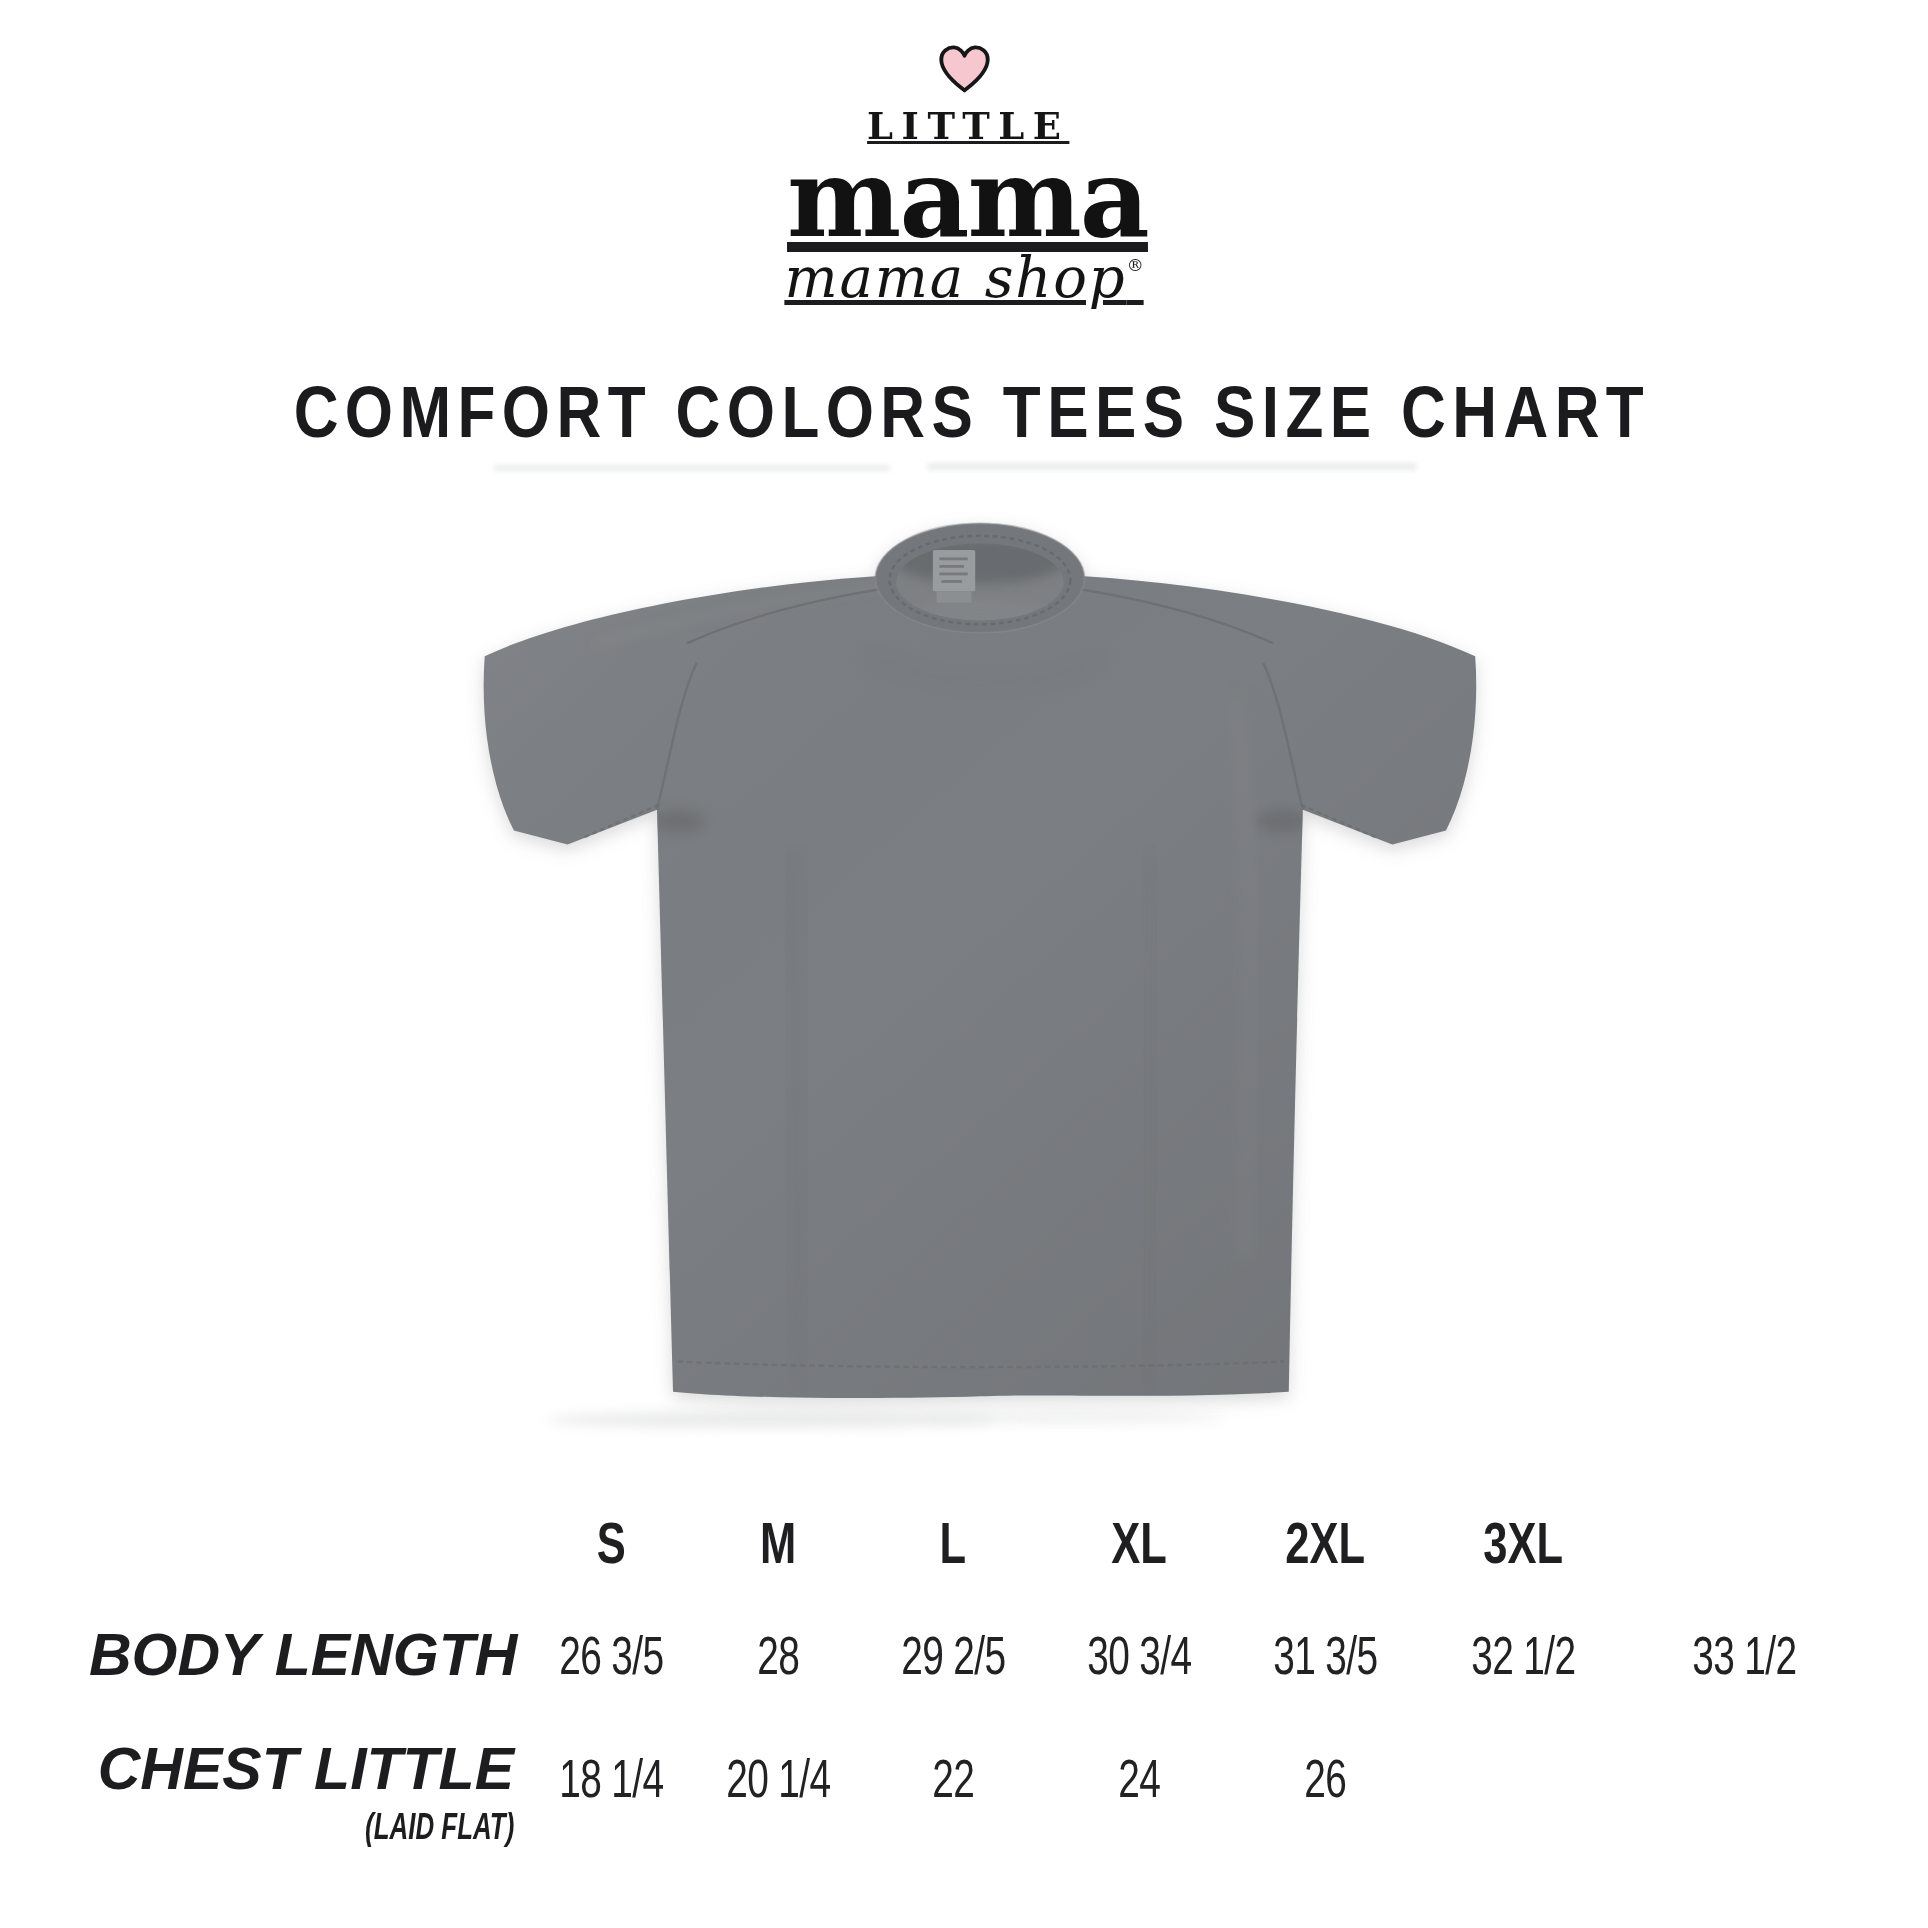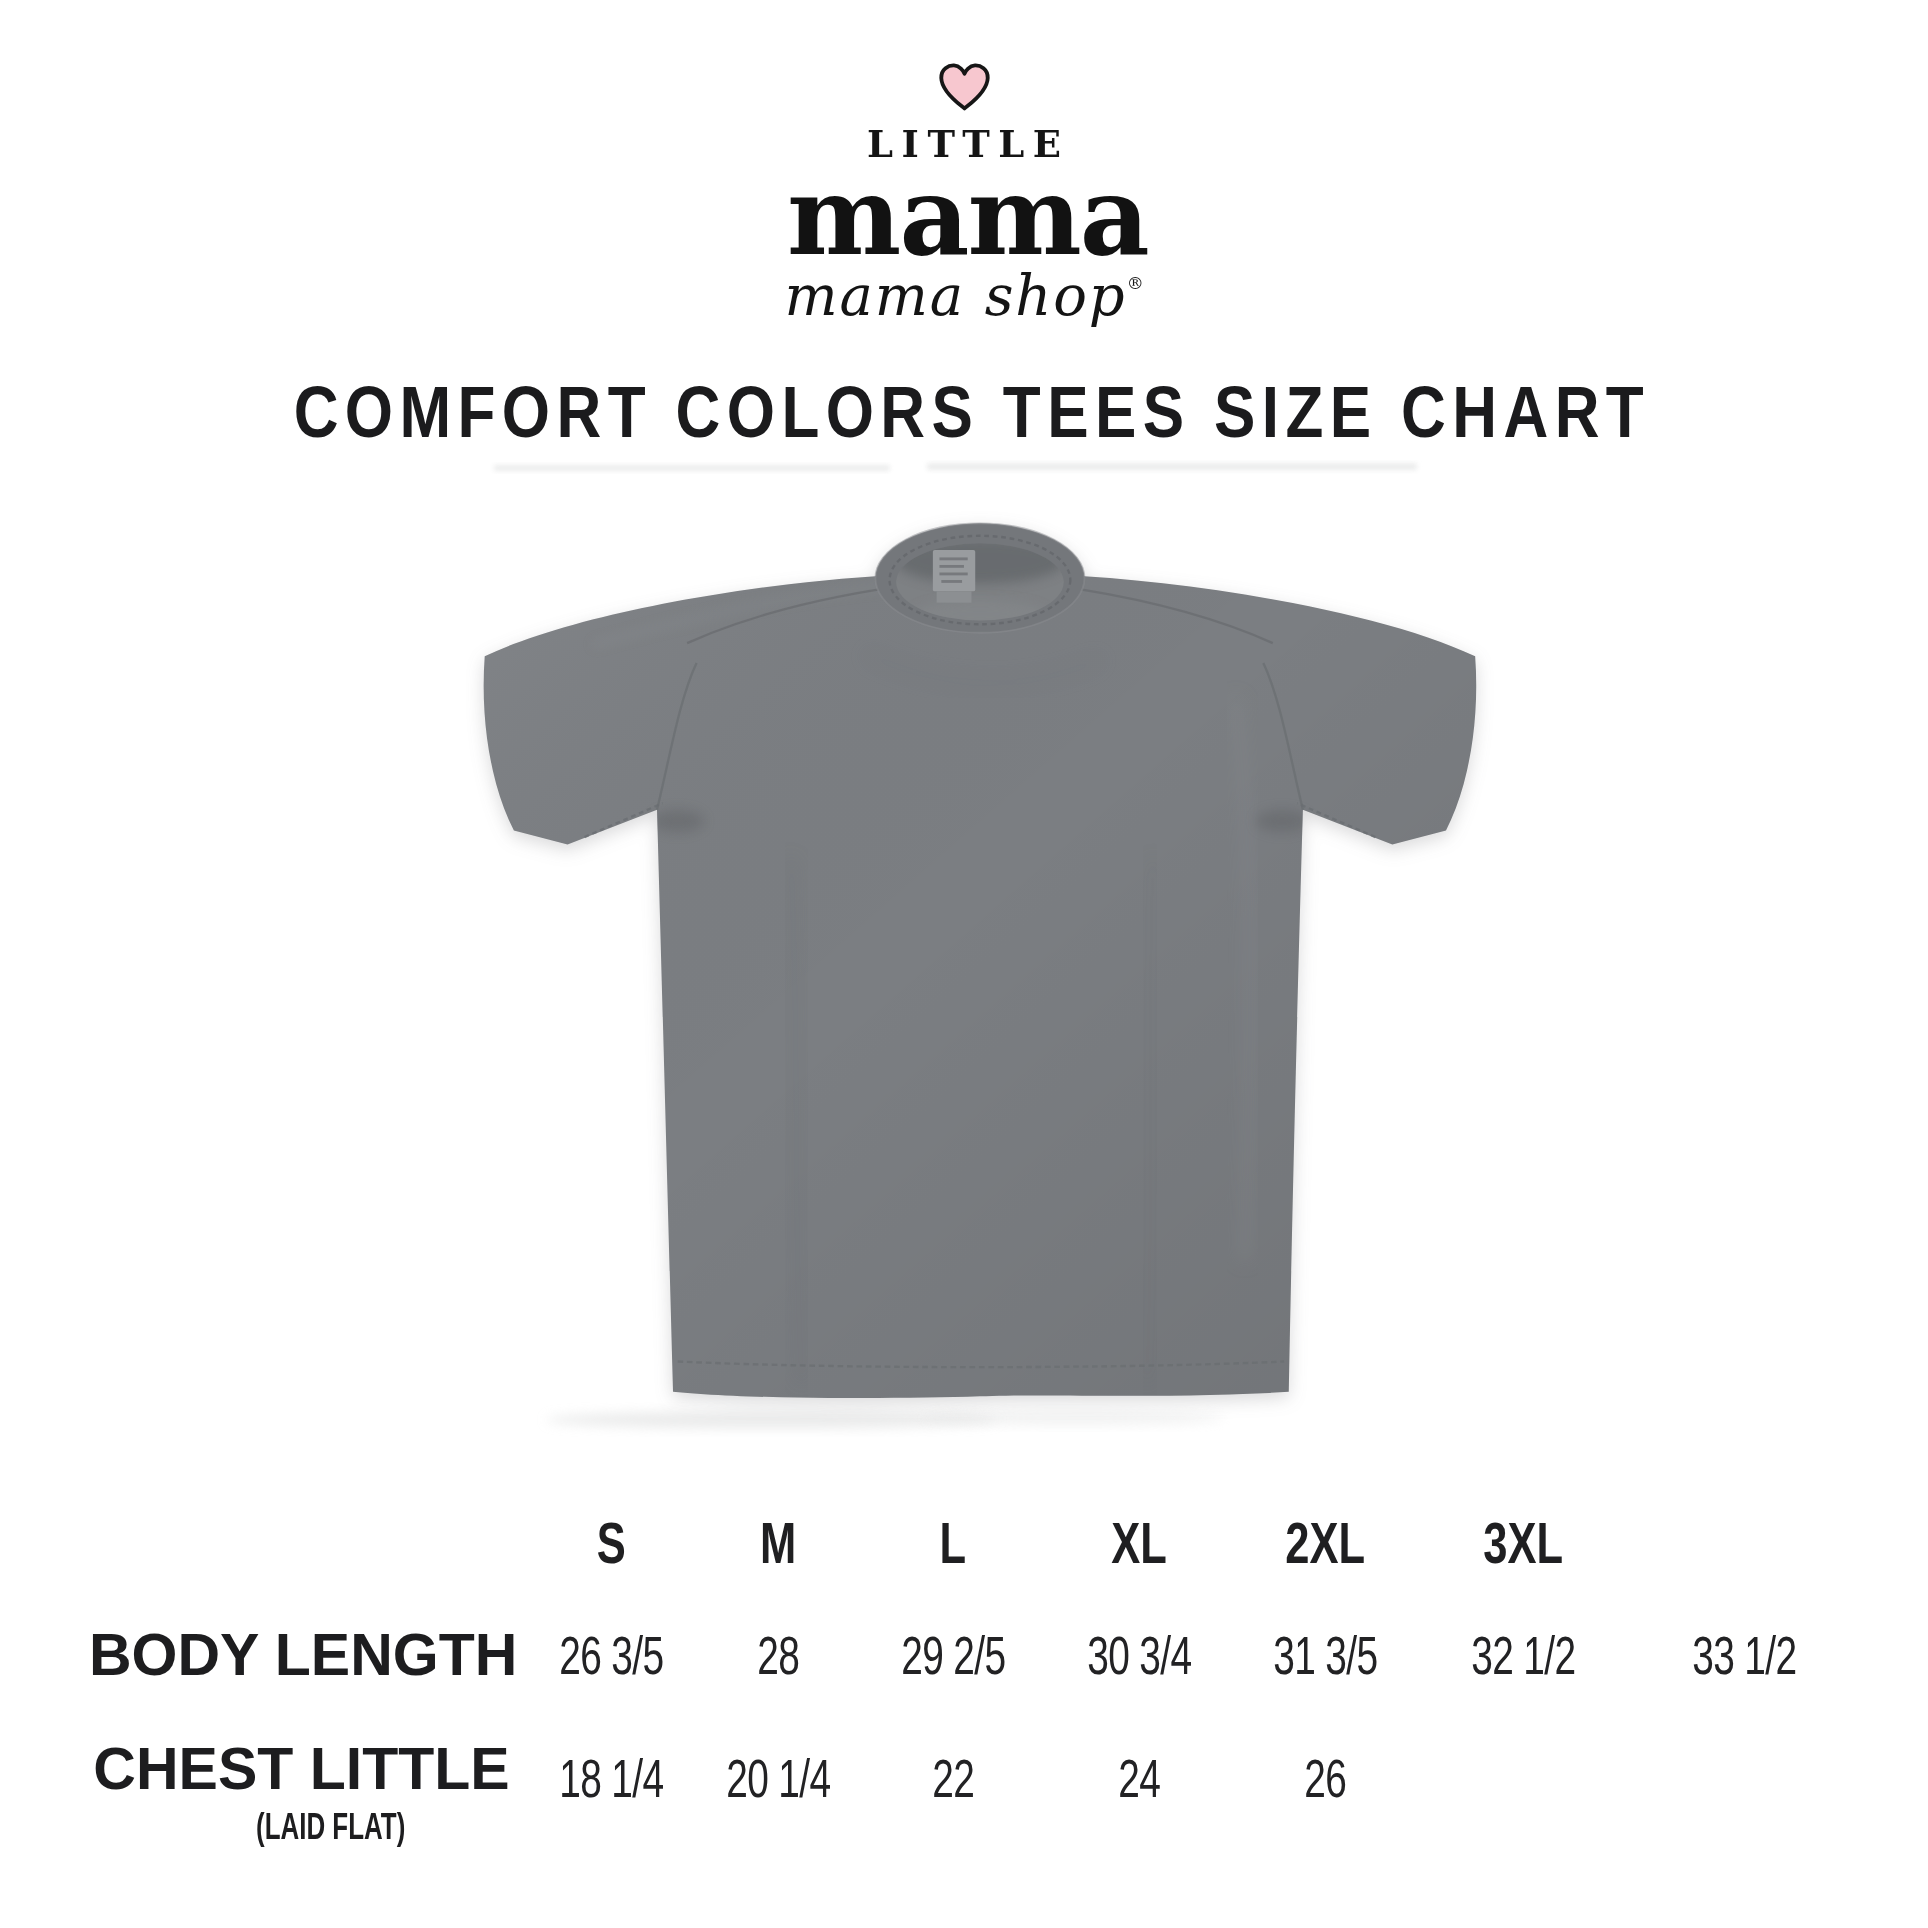--- a/index.html
+++ b/index.html
@@ -3,21 +3,21 @@
 <meta charset="utf-8">
 <style>
   html,body { margin:0; padding:0; background:#ffffff; }
   .page {
     position:relative; width:1928px; height:1928px; overflow:hidden;
     background:#ffffff; color:#1c1c1e;
     font-family:"Liberation Sans", sans-serif;
   }
 
   
-  .logo { position:absolute; top:62px; left:0; right:0; text-align:center; }
+  .logo { position:absolute; top:44px; left:0; right:0; text-align:center;text-decoration:underline; }
   .heart-wrap svg { display:block; margin:0 auto; width:55px; height:51px; }
   .logo-little {
     margin-top:9.4px; font-family:"DejaVu Serif", serif; font-weight:700;
     font-size:37px; letter-spacing:8.5px; padding-left:8.5px; color:#151515;
   }
   .logo-mama {
     margin-top:-22.6px; font-family:"DejaVu Serif", serif; font-weight:700;
     font-size:108px; line-height:1.35; letter-spacing:-1.9px; color:#121212;padding-left:7px;
   }
   .logo-script {
@@ -42,21 +42,21 @@
   .size-table { position:absolute; left:89px; top:1499px; width:1770px; }
   .t-row {
     display:grid;
     grid-template-columns:438px 169px 165px 184px 188px 184px 212px 231px;
     align-items:center;
   }
   .t-head { height:87px; }
   .t-body1 { margin-top:17px; height:104px; }
   .t-body2 { margin-top:11.3px; height:188px; align-items:start; padding-top:19px; }
   .cell { text-align:center; white-space:nowrap; }
-  .label-cell { padding-right:13px; }
+  .label-cell { text-align:right; padding-right:13px;font-style:italic; }
   .size-head {
     display:inline-block; transform:scaleX(0.75); transform-origin:center;
     font-weight:700; font-size:58px; color:#1f1f21;
   }
   .row-label {
     display:block; font-weight:700; font-size:59px; letter-spacing:0px;
     line-height:1.1; color:#1d1d1f;
   }
   .sub-label {
     display:inline-block; transform:scaleX(0.72); transform-origin:right center;

